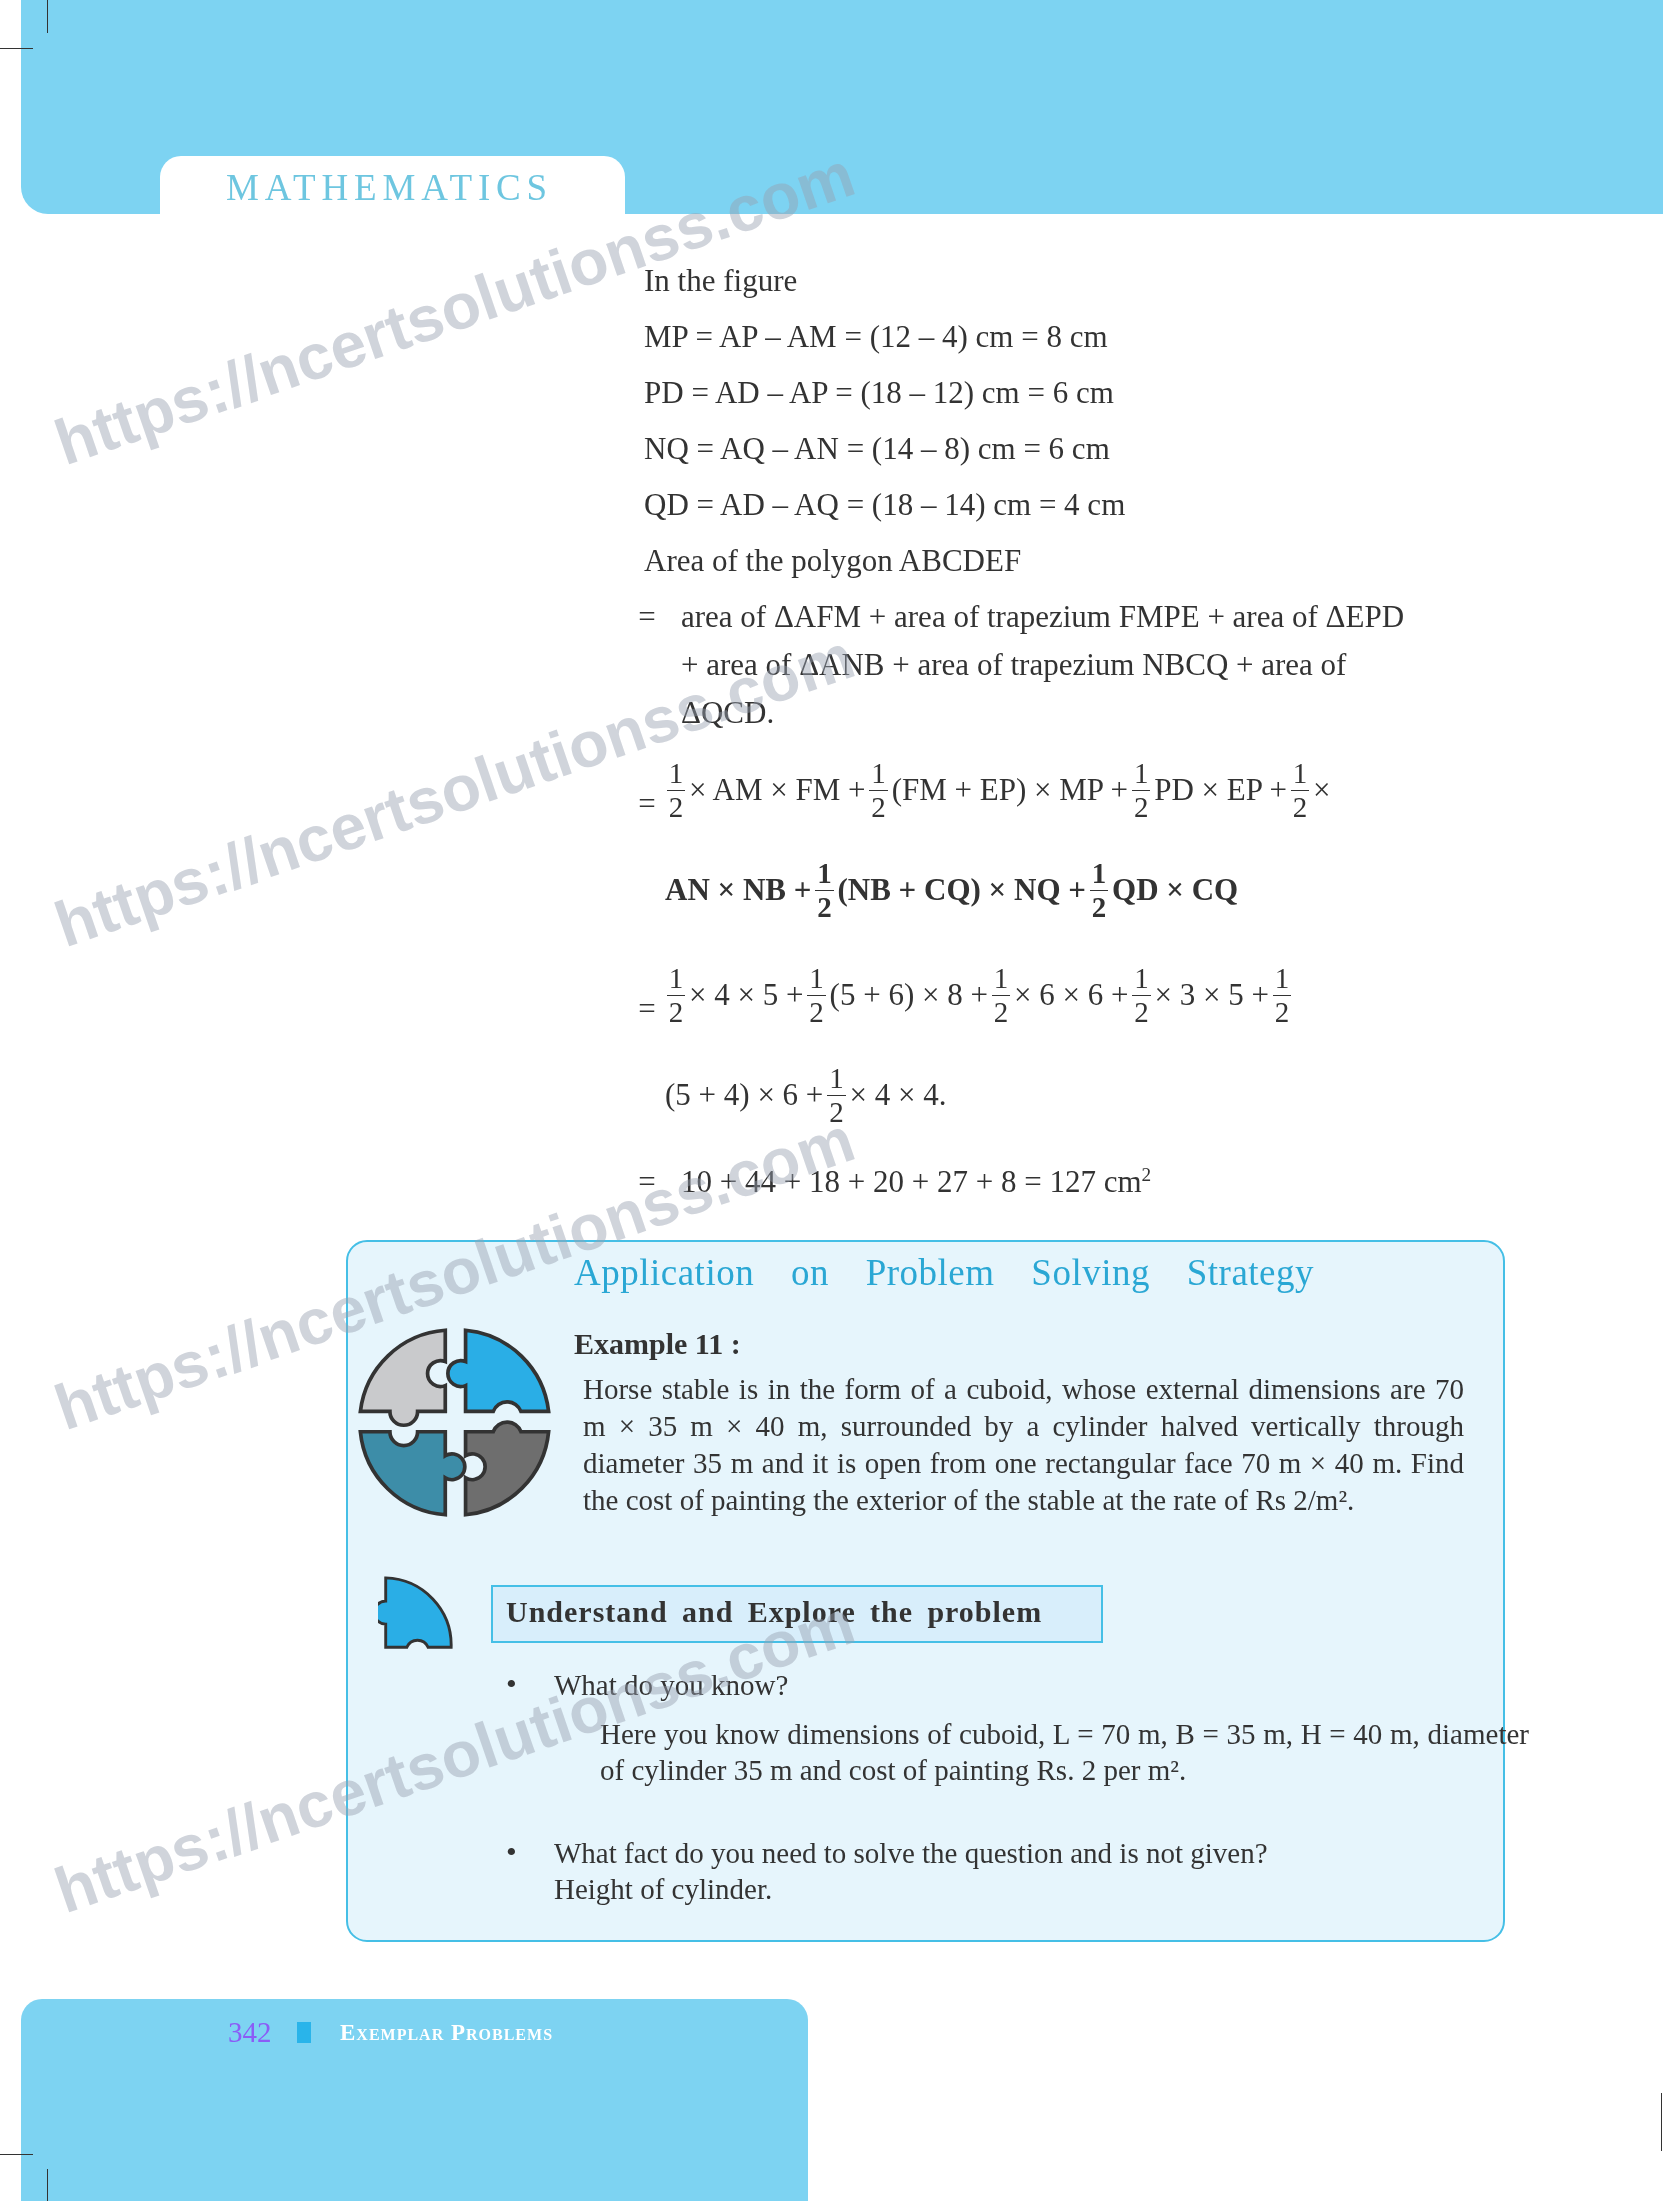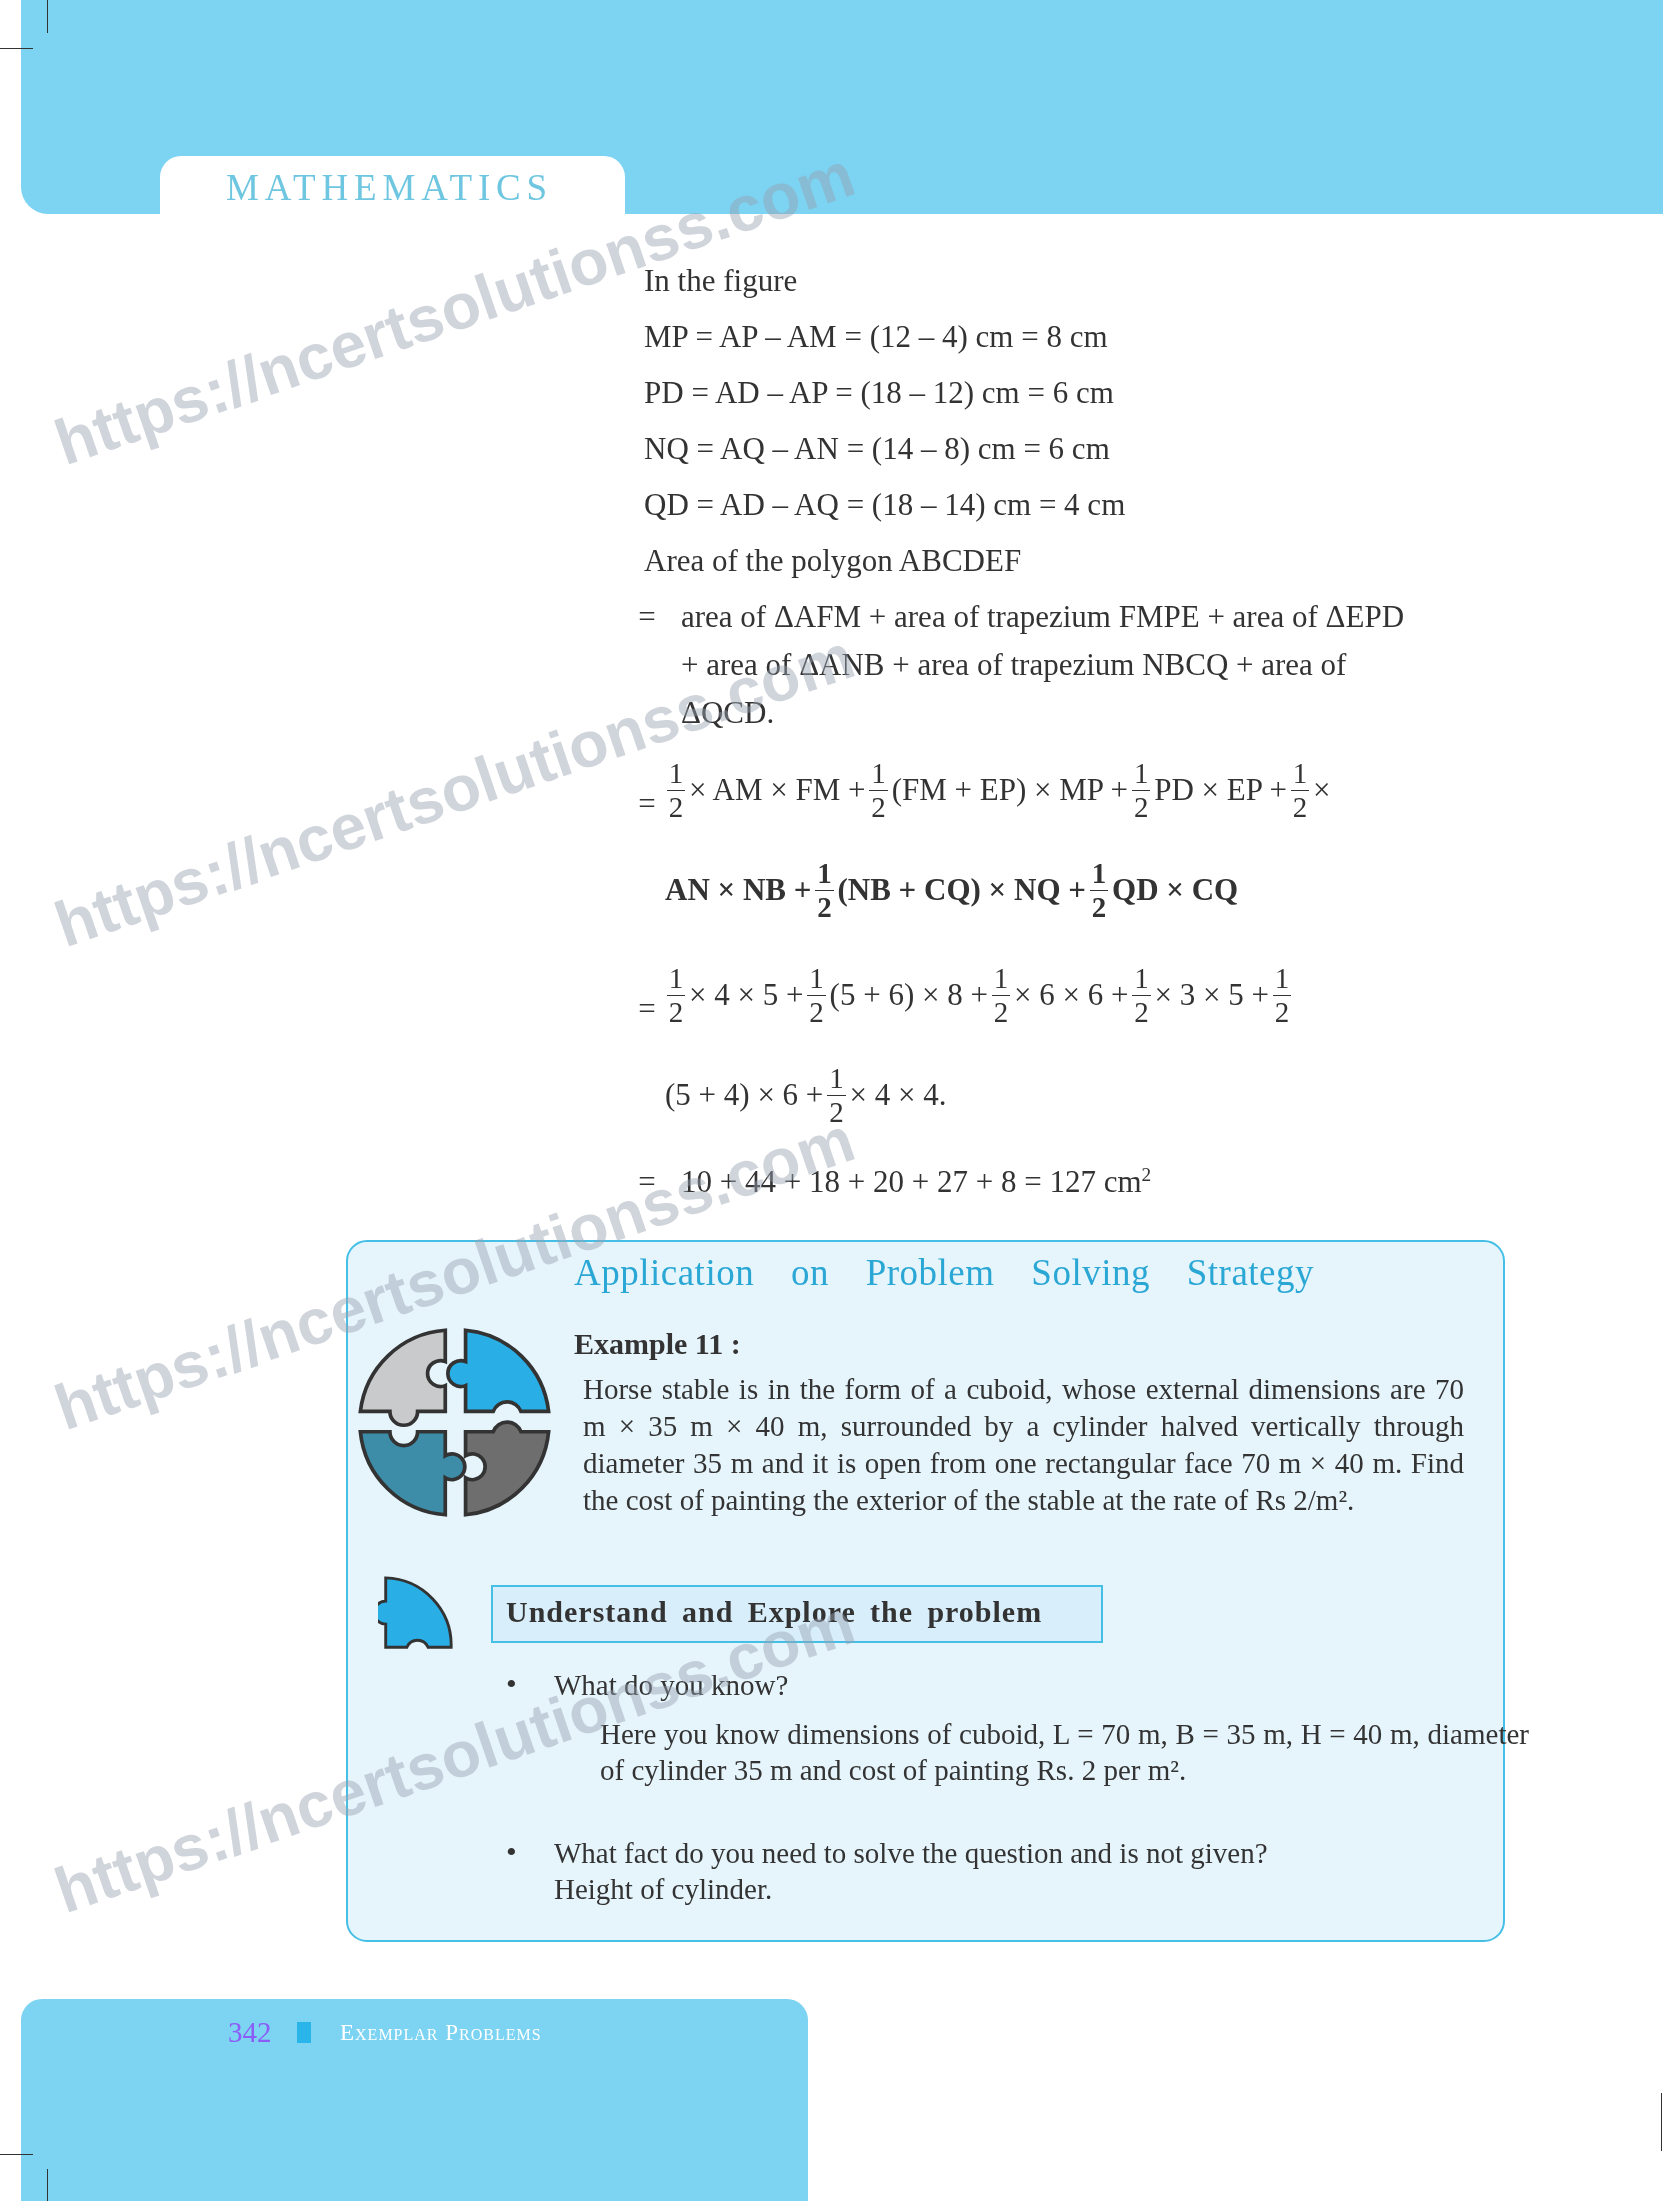--- a/index.html
+++ b/index.html
@@ -38,21 +38,21 @@
   .bullet { position:absolute; left:504px; font-size:25px; color:#333; }
   .bullet-text { position:absolute; left:554px; width:929px; font-family:"Liberation Serif", serif; font-size:29px;
                  line-height:36px; text-align:justify; color:#333; }
 
   .footer-band { position:absolute; left:21px; top:1999px; width:787px; height:203px; background:#7dd3f2;
                  border-radius:21px 21px 0 0; }
   .page-num { position:absolute; left:228px; top:2016px; font-family:"Liberation Serif", serif; font-weight:normal;
               font-size:29px; color:#8b5cf6; }
   .footer-square { position:absolute; left:297px; top:2022px; width:13.5px; height:21px; background:#29b4ea; }
   .footer-title { position:absolute; left:340px; top:2020px; font-family:"Liberation Serif", serif; font-size:23px;
-                  color:#fff; font-variant:small-caps; letter-spacing:1px; }
+                  color:#fff; font-variant:small-caps; letter-spacing:1px;font-weight:bold; }
 
   .watermark { position:absolute; font-family:"Liberation Sans", sans-serif; font-weight:bold; font-size:64px;
                color:rgba(150,160,175,0.45); transform:rotate(-19deg); transform-origin:left bottom; white-space:nowrap; }
 </style>
 </head>
 <body>
 
 <div class="header-band"></div>
 <div class="header-tab"></div>
 <div class="subject">MATHEMATICS</div>

